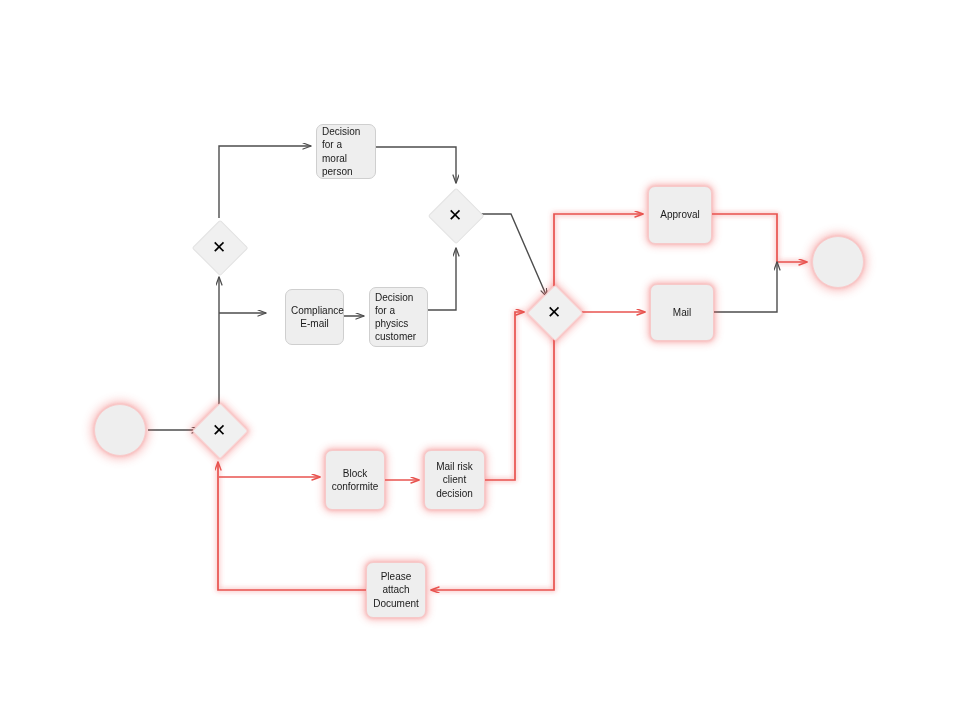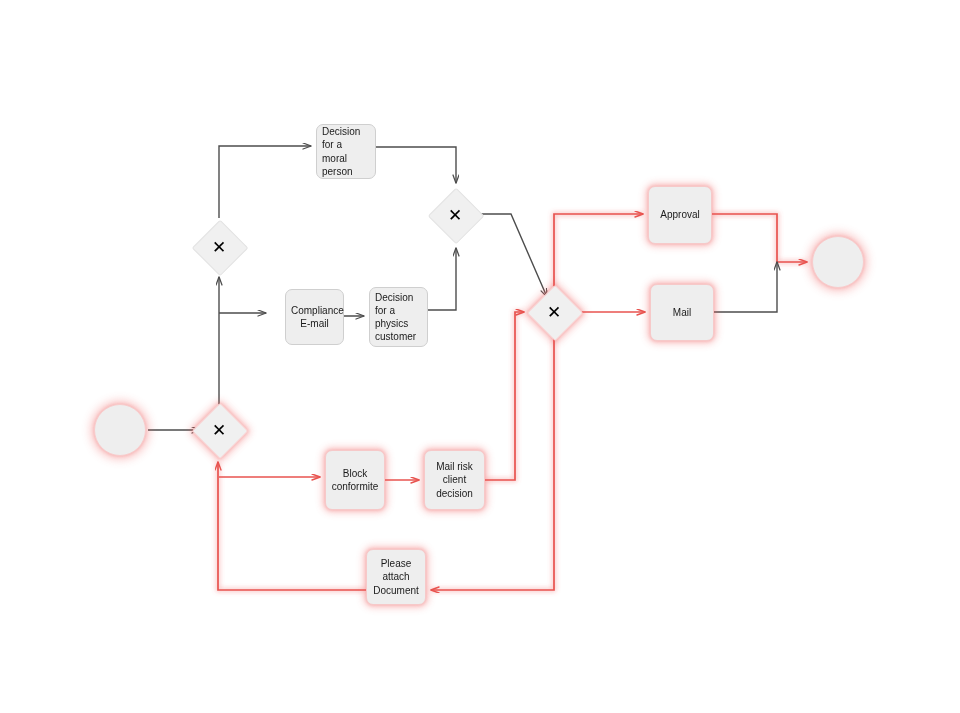--- a/index.html
+++ b/index.html
@@ -187,19 +187,19 @@
       <div class="node hl" style="left: 424px; top: 450px; width: 61px; height: 60px;">
         <span class="node-label">Mail risk
 client decision</span>
       </div>
       <div class="node hl" style="left: 648px; top: 186px; width: 64px; height: 58px; justify-content: center;">
         <span class="node-label">Approval</span>
       </div>
       <div class="node hl" style="left: 650px; top: 284px; width: 64px; height: 57px;">
         <span class="node-label">Mail</span>
       </div>
-      <div class="node hl" style="left: 366px; top: 549px; width: 60px; height: 56px;">
+      <div class="node hl" style="left: 366px; top: 562px; width: 60px; height: 56px;">
         <span class="node-label">Please attach
 Document</span>
       </div>
       <div class="event hl" style="left: 812px; top: 236px; width: 52px; height: 52px;"></div>
     </div>
 </div>
 
 </body></html>

